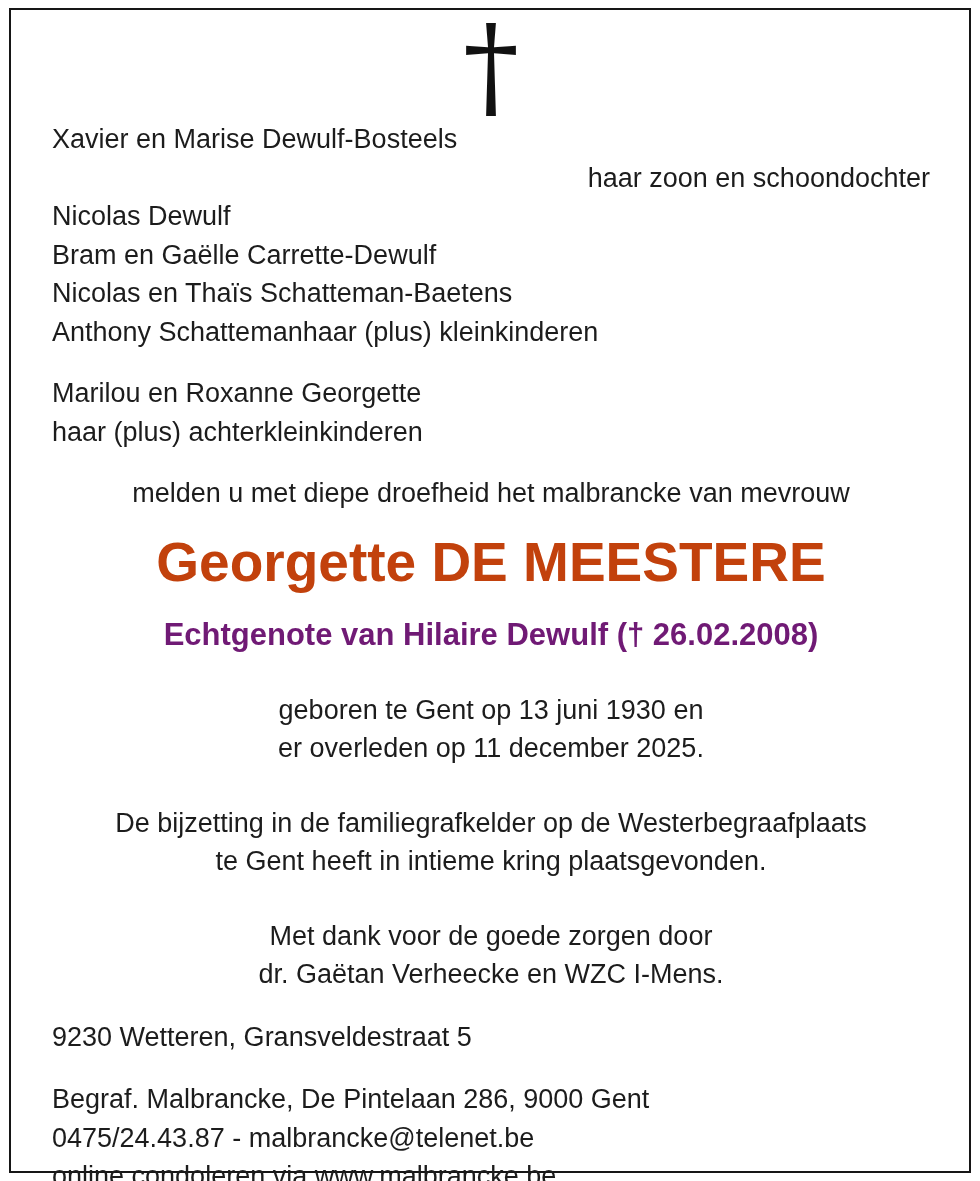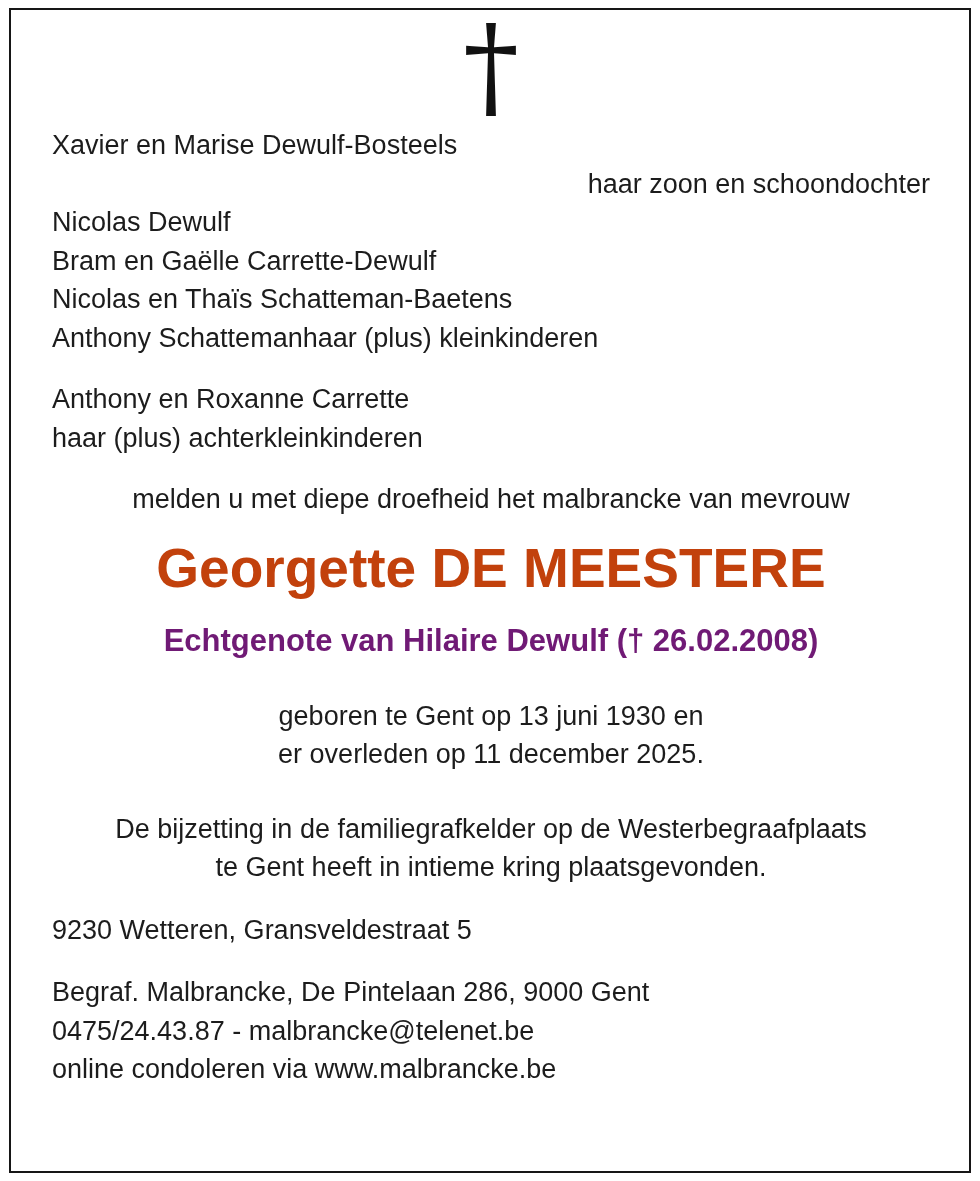--- a/index.html
+++ b/index.html
@@ -50,21 +50,21 @@
     white-space: nowrap;
   }
   .left   { text-align: left; }
   .right  { text-align: right; }
   .center { text-align: center; }
   .between {
     display: flex;
     justify-content: flex-start;
     align-items: baseline;
   }
-  .gap-sm { margin-top: 6px; }
+  .gap-sm { margin-top: 0; }
   .gap-md { margin-top: 23px; }
   .intro {
     margin-top: 23px;
     font-size: 27px;
   }
   .deceased-name {
     margin: 18px 0 0 0;
     font-size: 55px;
     font-weight: bold;
     text-align: center;
@@ -101,21 +101,21 @@
 
     <div class="line left">Bram en Gaëlle Carrette-Dewulf</div>
 
     <div class="line left">Nicolas en Thaïs Schatteman-Baetens</div>
 
     <div class="line between">
       <span>Anthony Schatteman</span>
       <span>haar (plus) kleinkinderen</span>
     </div>
 
-    <div class="line left gap-md">Anthony en Roxanne Carrette</div>
+    <div class="line left gap-md">Marilou en Roxanne Georgette</div>
 
     <div class="line between">
       <span>haar (plus) achterkleinkinderen</span>
     </div>
 
     <div class="line center intro">melden u met diepe droefheid het malbrancke van mevrouw</div>
 
     <h1 class="deceased-name">Georgette DE MEESTERE</h1>
 
     <h2 class="spouse-line">Echtgenote van Hilaire Dewulf († 26.02.2008)</h2>
@@ -123,20 +123,24 @@
     <div class="block">
       <div class="line center">geboren te Gent op 13 juni 1930 en</div>
       <div class="line center">er overleden op 11 december 2025.</div>
     </div>
 
     <div class="block">
       <div class="line center">De bijzetting in de familiegrafkelder op de Westerbegraafplaats</div>
       <div class="line center">te Gent heeft in intieme kring plaatsgevonden.</div>
     </div>
 
+    <div class="block">
+      <div class="line center">Met dank voor de goede zorgen door</div>
+      <div class="line center">dr. Gaëtan Verheecke en WZC I-Mens.</div>
+    </div>
 
     <div class="block-lg">
       <div class="line left">9230 Wetteren, Gransveldestraat 5</div>
     </div>
 
     <div class="block-lg">
       <div class="line left">Begraf. Malbrancke, De Pintelaan 286, 9000 Gent</div>
       <div class="line left">0475/24.43.87 - malbrancke@telenet.be</div>
       <div class="line left">online condoleren via www.malbrancke.be</div>
     </div>

